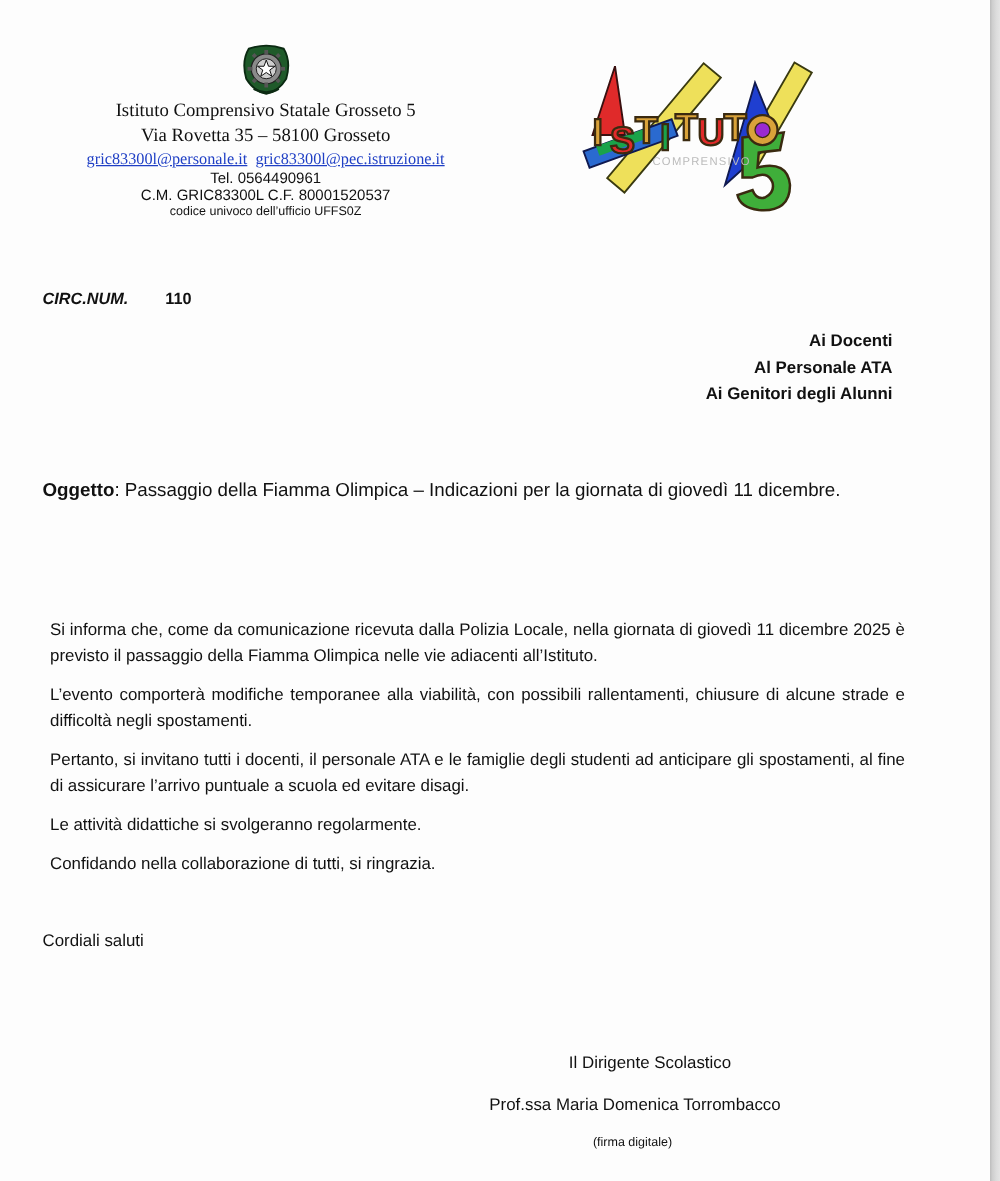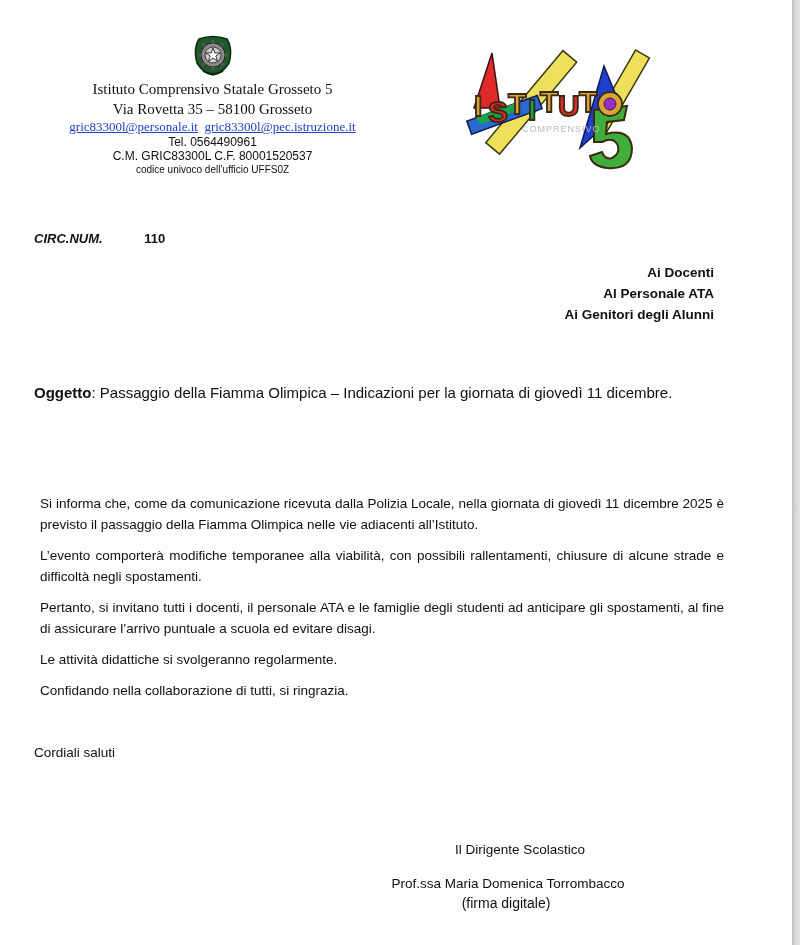--- a/index.html
+++ b/index.html
@@ -30,21 +30,21 @@
     .school-tel, .school-cm {
       font-size: 12px; line-height: 14px; color: #111;
     }
     .school-code { font-size: 10px; line-height: 13px; color: #111; }
 
     
     .logo-right { position: absolute; left: 462px; top: 48px; width: 195px; height: 125px; }
 
     
     .circ { position: absolute; left: 34px; top: 231px; font-size: 13px; font-weight: bold; }
-    .circ .lbl { font-style: italic; margin-right: 38px; }
+    .circ .lbl { font-style: italic; margin-right: 26px; }
 
     
     .recipients {
       position: absolute; right: 86px; top: 262px; text-align: right;
       font-size: 13.5px; font-weight: bold; line-height: 21px;
     }
 
     .subject { position: absolute; left: 34px; top: 384px; font-size: 15px; }
     .subject b { font-weight: bold; }
 
@@ -54,21 +54,21 @@
     }
     .body-text p { margin: 0 0 10px 0; }
 
     .greeting { position: absolute; left: 34px; top: 745px; font-size: 13.5px; }
 
     .signature {
       position: absolute; left: 378px; top: 841px; width: 280px; text-align: center;
     }
     .sig-role { font-size: 13.5px; line-height: 18px; margin-left: 4px; }
     .sig-name { font-size: 13.5px; line-height: 18px; margin-top: 16px; margin-left: -20px; }
-    .sig-note { font-size: 14px; line-height: 12px; margin-top: 4px; margin-left: -24px; }
+    .sig-note { font-size: 10px; line-height: 12px; margin-top: 16px; margin-left: -24px; }
   </style>
 </head>
 <body>
 
 <div class="page-edge"></div>
 
 <div class="header-left">
   <svg class="emblem" viewBox="0 0 40 42">
     <path d="M6 4 Q20 -1 34 4 Q40 14 36 28 Q30 38 20 40 Q10 38 4 28 Q0 14 6 4 Z" fill="#1f5a2a" stroke="#0b2a12" stroke-width="1.5"></path>
     <circle cx="20" cy="20" r="12" fill="#8a8a8a" stroke="#222" stroke-width="1"></circle>

